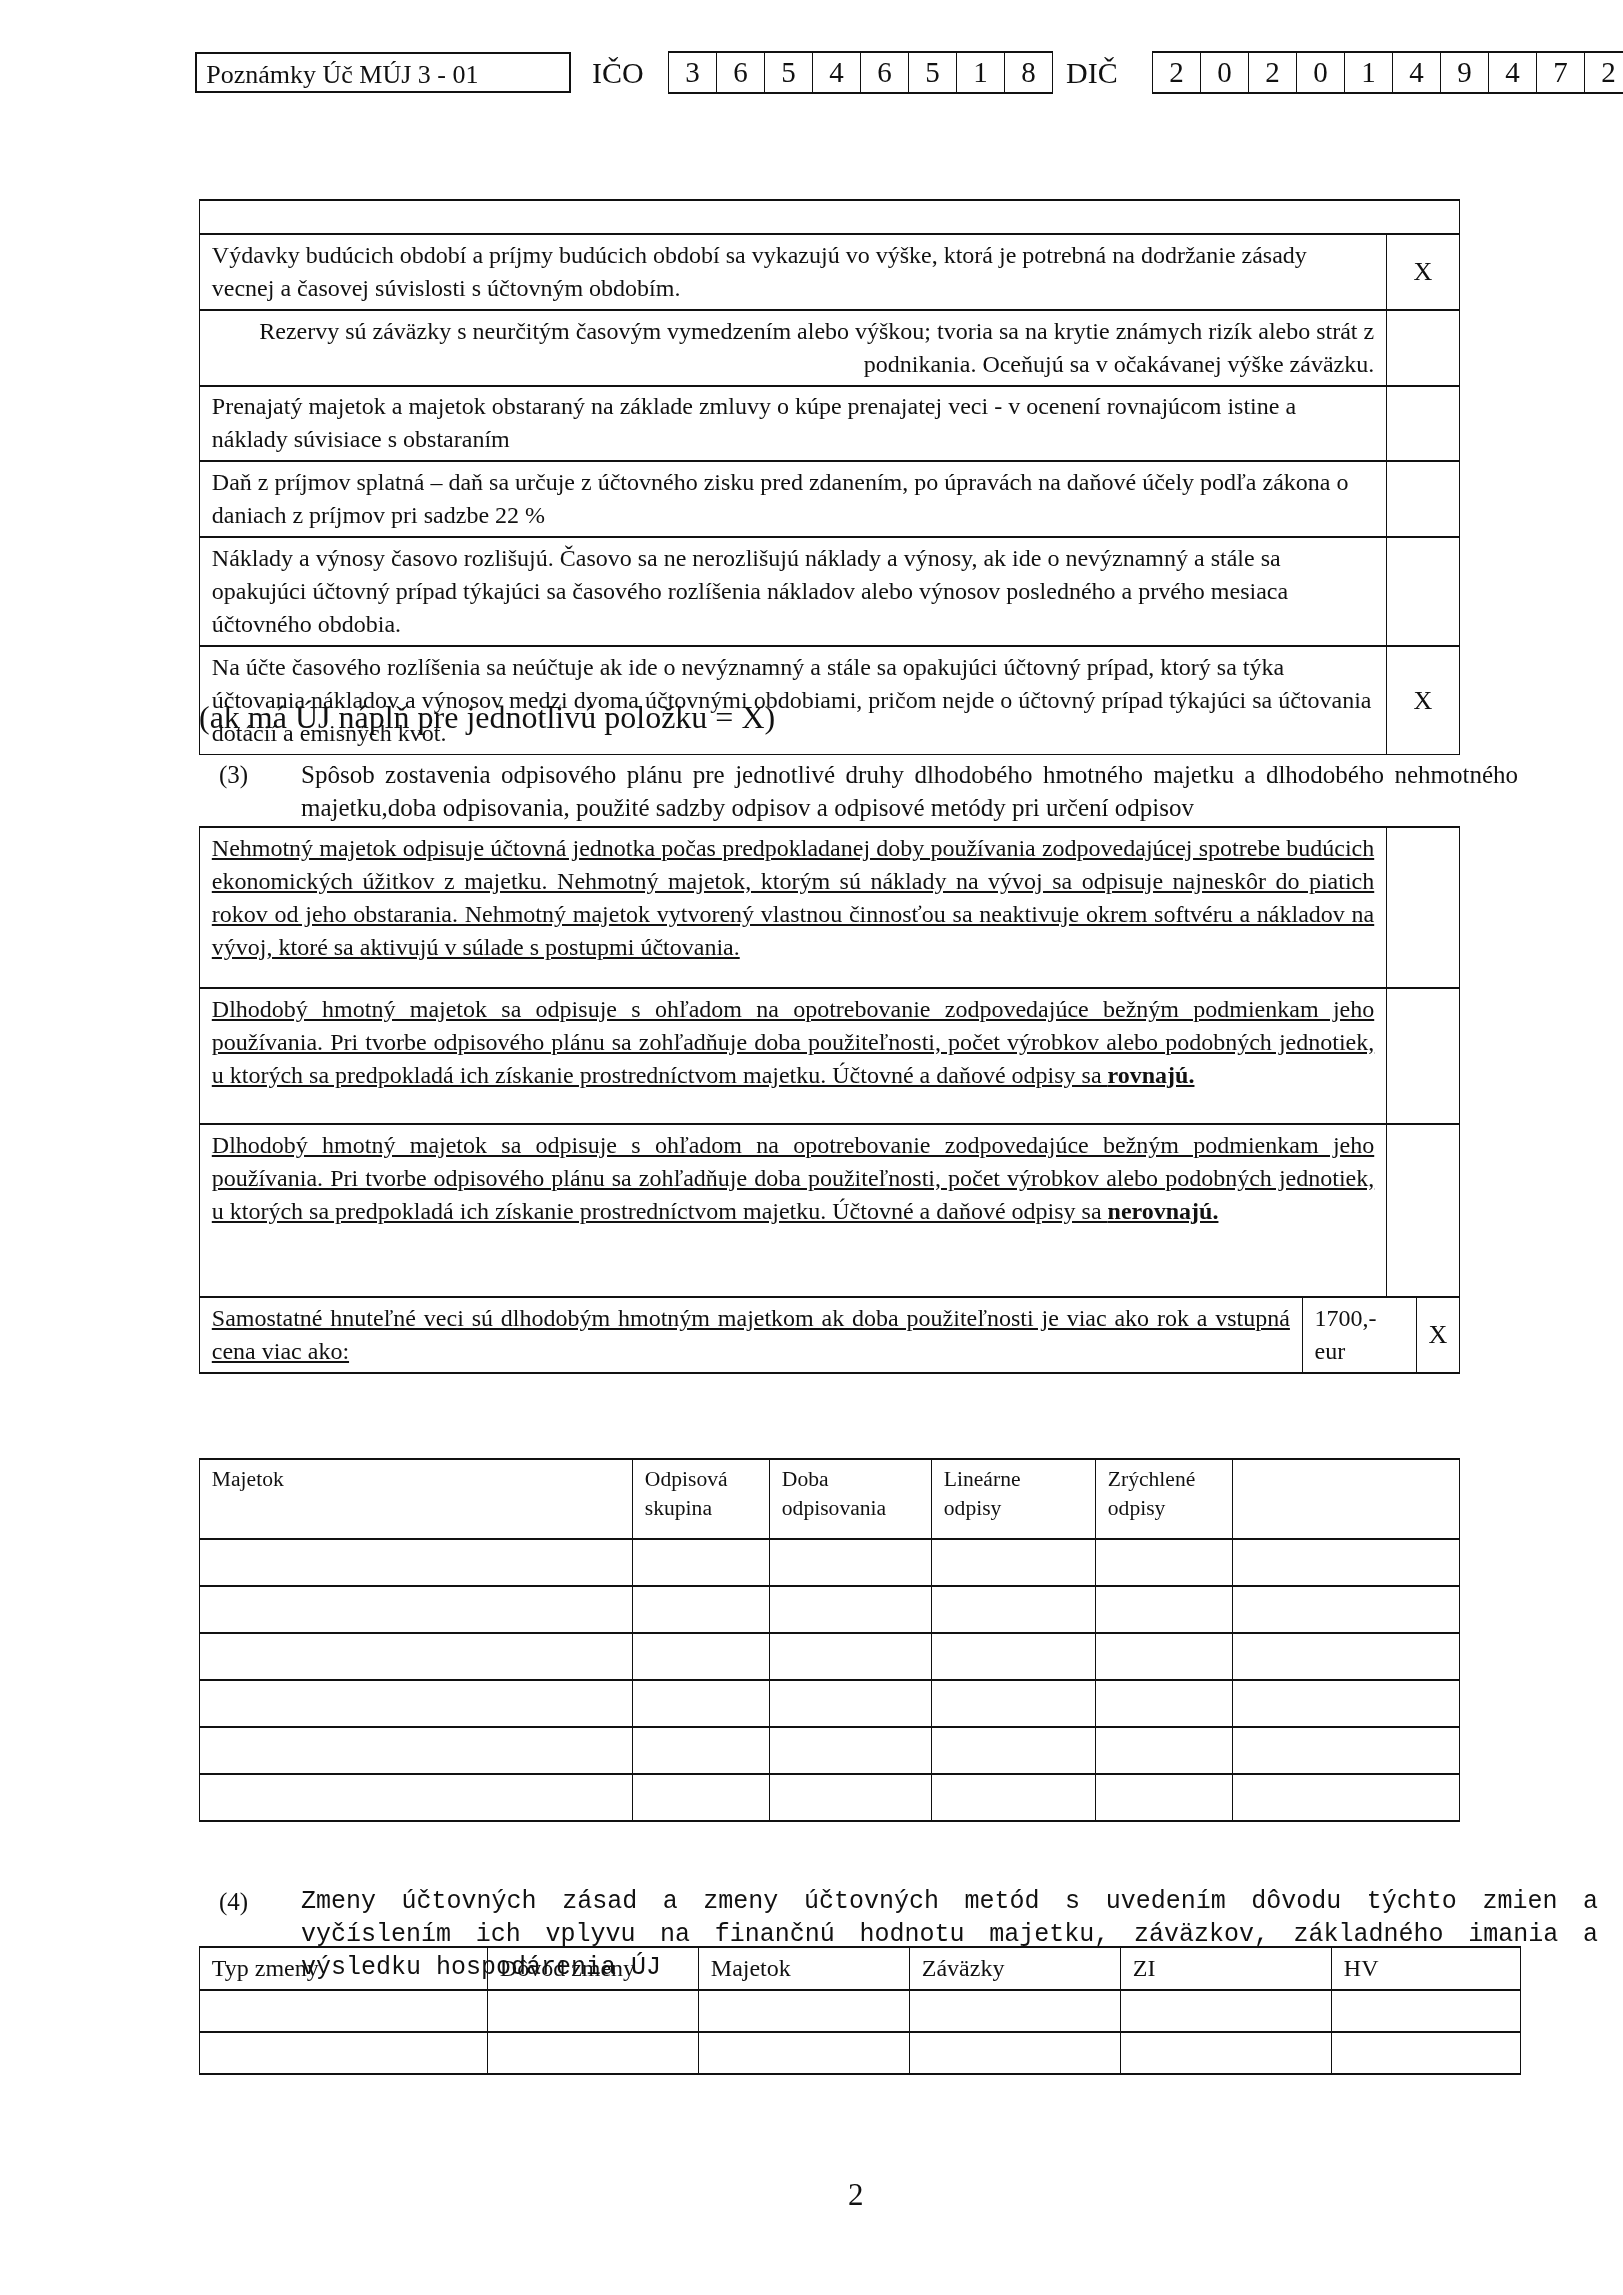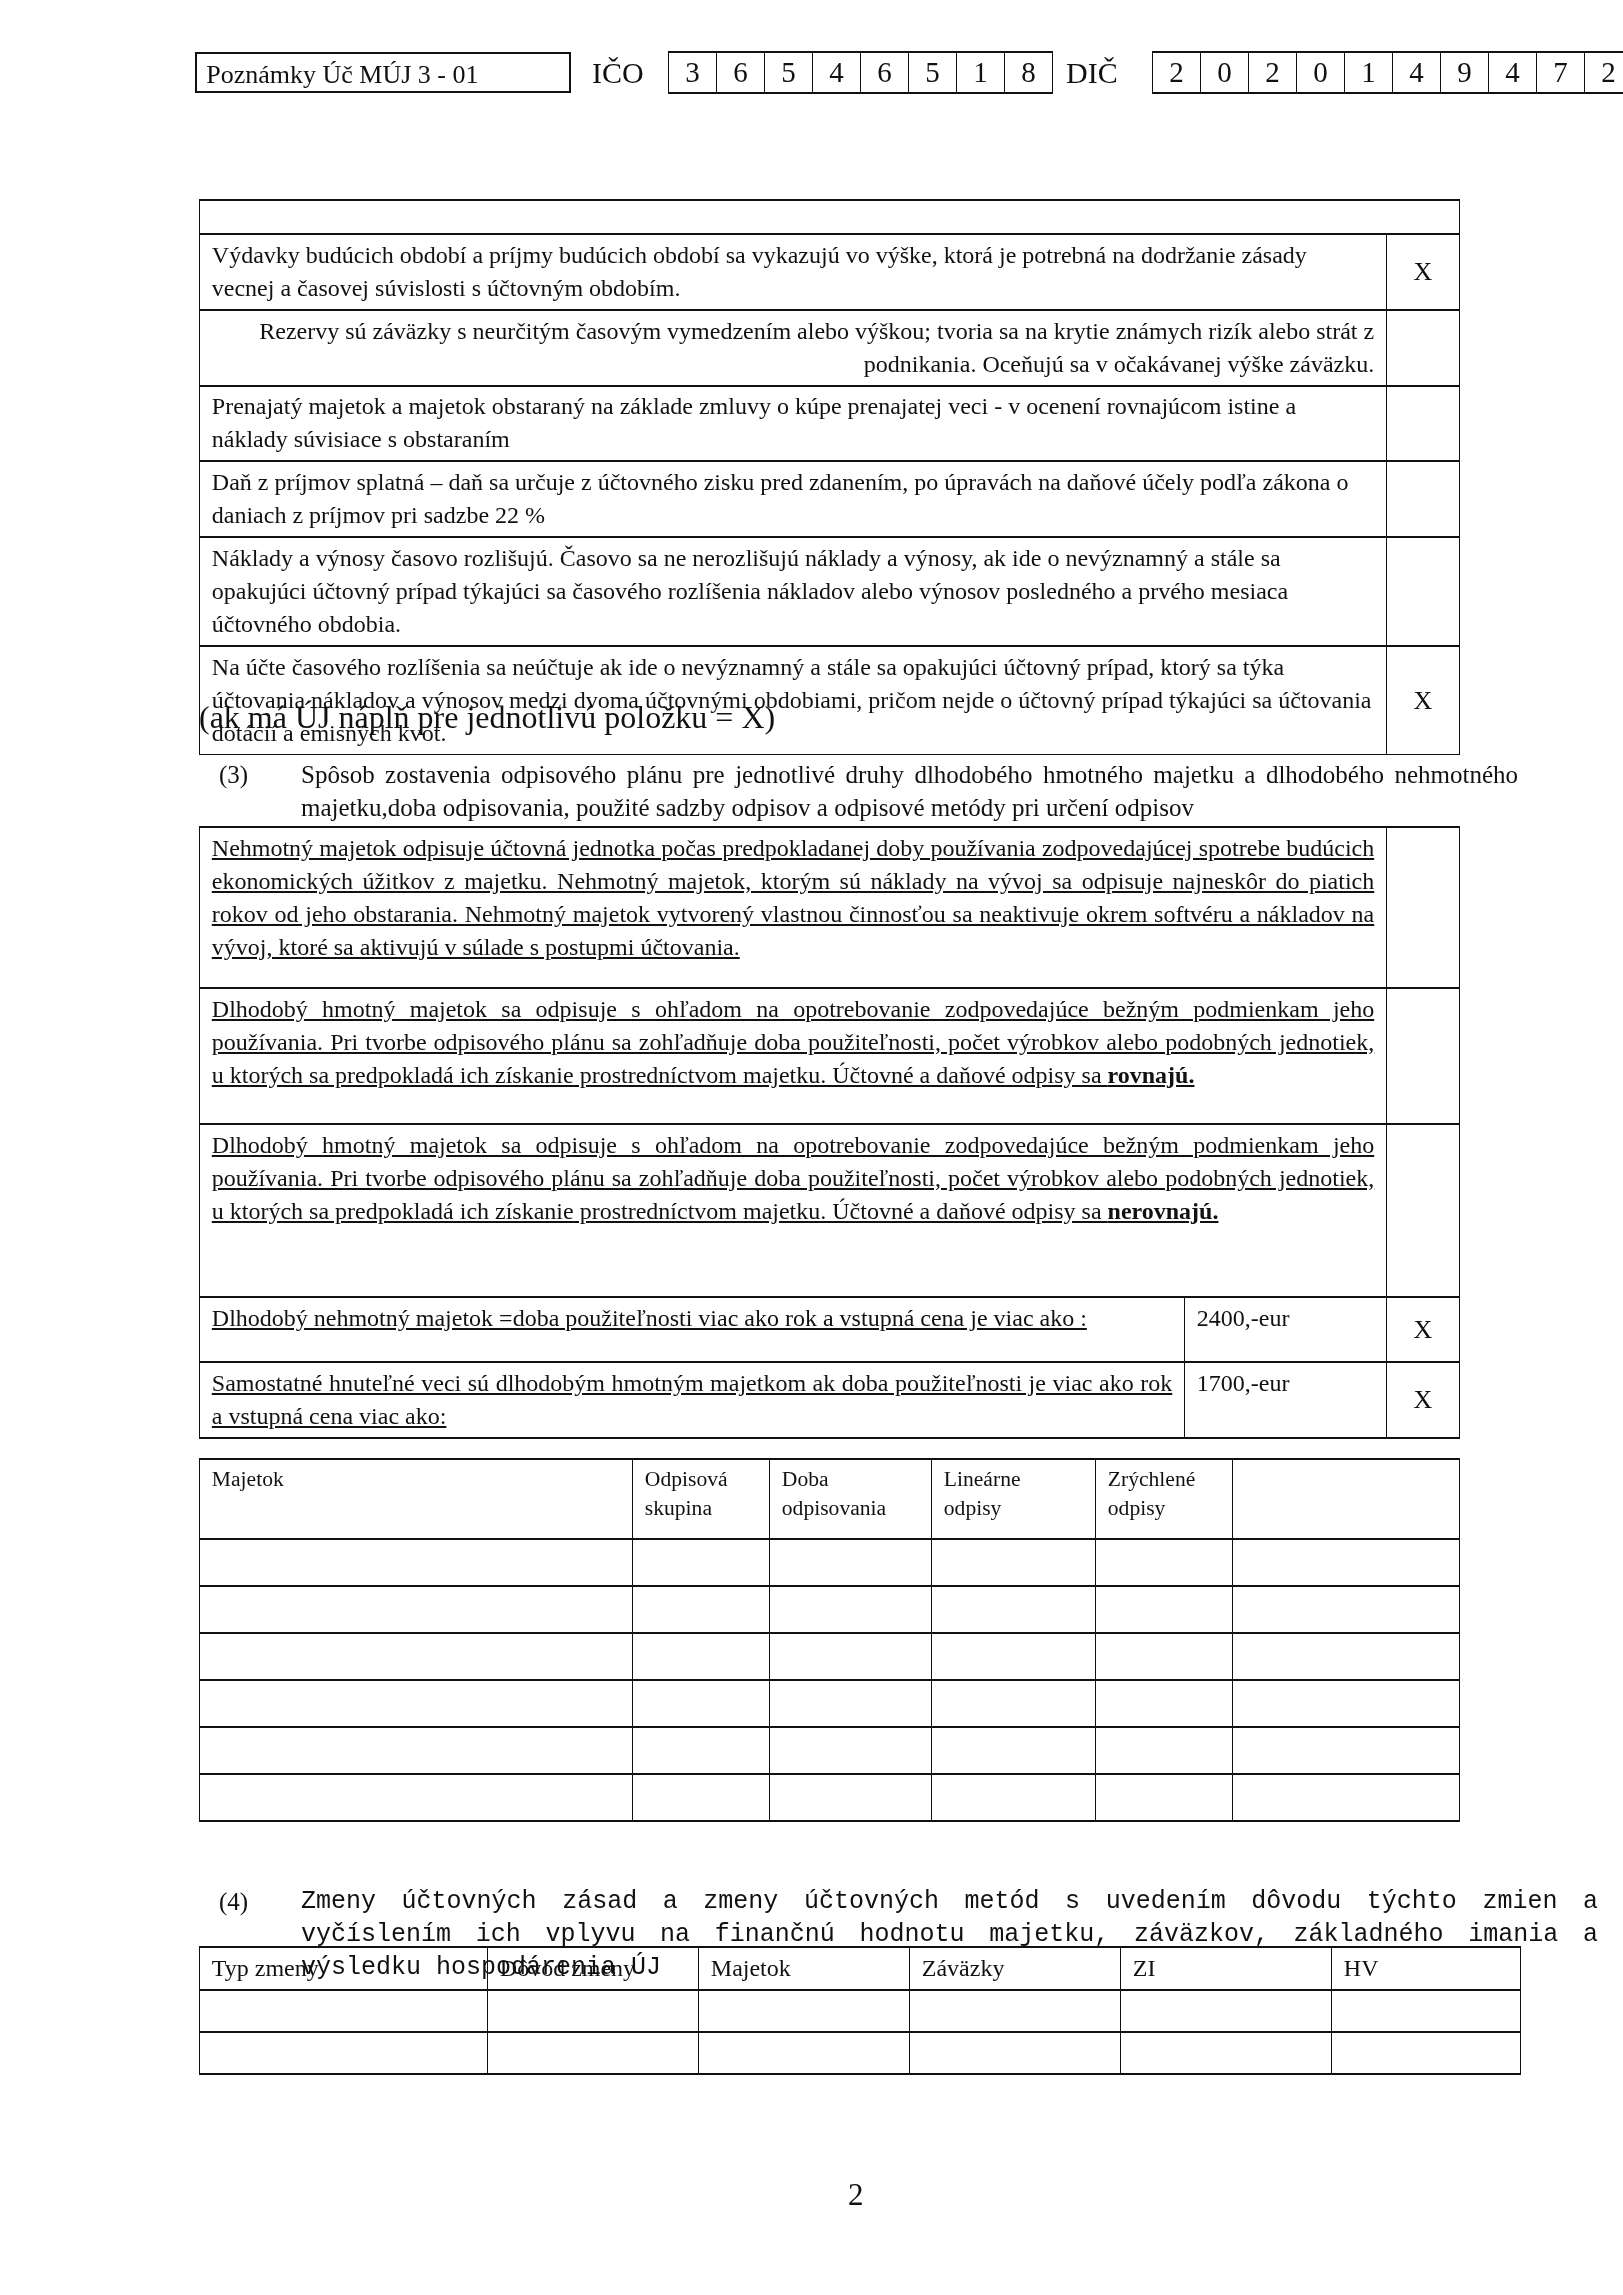--- a/index.html
+++ b/index.html
@@ -102,25 +102,20 @@
   </tr>
   <tr class="thick" style="height:173px;">
     <td class="justify"><span>Dlhodobý hmotný majetok sa odpisuje s ohľadom na opotrebovanie zodpovedajúce bežným podmienkam jeho používania. Pri tvorbe odpisového plánu sa zohľadňuje doba použiteľnosti, počet výrobkov alebo podobných jednotiek, u ktorých sa predpokladá ich získanie prostredníctvom majetku. Účtovné a daňové odpisy sa </span><b>nerovnajú.</b></td>
     <td class="xcell"></td>
   </tr>
 </tbody>
   </table>
 
 <table style="left:199px;top:1296px;width:1261px;">
   <tbody>
-      <tr class="thick" style="height:65px;">
-    <td class="justify" style="width:985px;">Dlhodobý nehmotný majetok =doba použiteľnosti viac ako rok a vstupná cena je viac ako :</td>
-    <td style="width:202px;">2400,-eur</td>
-    <td class="xcell" style="width:73px;">X</td>
-  </tr>
   <tr class="thick" style="height:65px;border-bottom:2.6px solid #111;">
     <td class="justify">Samostatné hnuteľné veci sú dlhodobým hmotným majetkom ak doba použiteľnosti je viac ako rok a vstupná cena viac ako:</td>
     <td>1700,-eur</td>
     <td class="xcell">X</td>
   </tr>
 </tbody>
   </table>
 
 <table class="small" style="left:199px;top:1458px;width:1261px;">
   <tbody>

